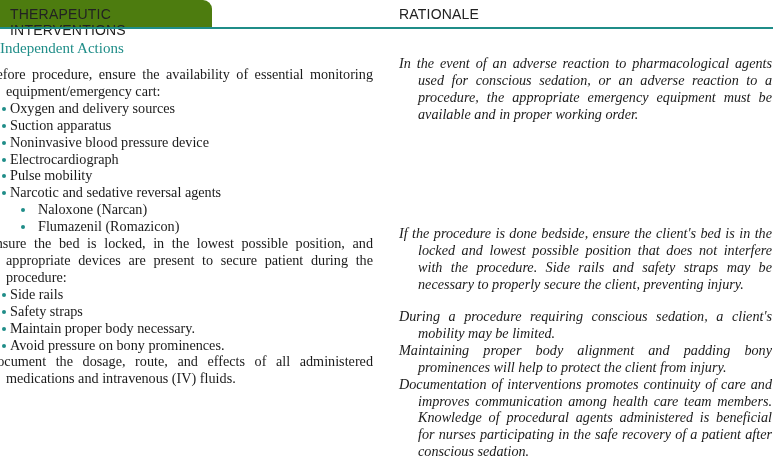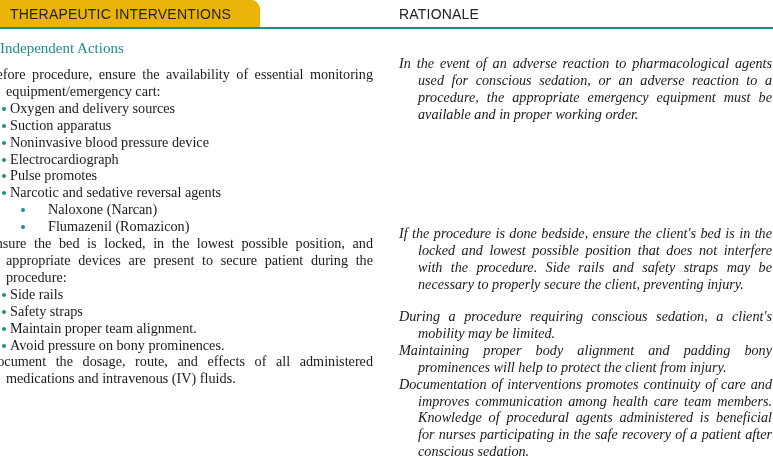--- a/index.html
+++ b/index.html
@@ -1,35 +1,35 @@
 <!DOCTYPE html>
 <html><head>
 <meta charset="utf-8">
 <style>
   html, body { margin: 0; padding: 0; background: #ffffff; }
   body { width: 773px; height: 468px; position: relative; overflow: hidden;
          font-family: "Liberation Serif", "DejaVu Serif", serif; color: #1a1a1a; }
   .header { position: absolute; left: 0; top: 0; width: 773px; height: 29px; }
-  .tab { position: absolute; left: 0; top: 0; width: 260px; height: 27px;
-         background: #eab308; border-top-right-radius: 9px; }
+  .tab { position: absolute; left: 0; top: 0; width: 212px; height: 27px;
+         background: #4d7c0f; border-top-right-radius: 9px; }
   .tab-label, .rat-label { position: absolute; top: 6px;
          font-family: "Liberation Sans", "DejaVu Sans", sans-serif;
          font-size: 14px; font-weight: normal; letter-spacing: 0.2px; color: #222; }
   .tab-label { left: 10px; }
   .rat-label { left: 399px; }
   .rule { position: absolute; left: 0; top: 27px; width: 773px; height: 2px; background: #1f8d88; }
 
   .col { position: absolute; font-size: 14.2px; line-height: 16.9px; }
   .left { left: 0; top: 39px; width: 373px; }
   .right { left: 399px; width: 373px; font-style: italic; text-align: justify; }
 
   .subhead { color: #1f8d88; font-size: 15px; font-weight: normal; margin: 0 0 9px 0; line-height: 18px; }
   .para { padding-left: 6px; text-indent: -19px; text-align: justify; margin: 0; }
   .bul { position: relative; padding-left: 10px; margin: 0; }
-  .bul.l2 { padding-left: 48px; }
+  .bul.l2 { padding-left: 38px; }
   .dot { position: absolute; left: 2px; top: 7px; width: 4px; height: 4px; border-radius: 50%; background: #1f8d88; }
   .bul.l2 .dot { left: 21px; }
   .rp { padding-left: 19px; text-indent: -19px; margin: 0; }
   .r1 { top: 55px; }
   .r2 { top: 225px; font-style: italic; }
   .r3 { top: 308px; }
 </style>
 </head>
 <body>
 
@@ -42,30 +42,30 @@
 </div>
 
 <div class="col left">
   <div class="subhead">Independent Actions</div>
 
   <p class="para">Before procedure, ensure the availability of essential monitoring equipment/emergency cart:</p>
   <div class="bul"><span class="dot"></span><span>Oxygen and delivery sources</span></div>
   <div class="bul"><span class="dot"></span><span>Suction apparatus</span></div>
   <div class="bul"><span class="dot"></span><span>Noninvasive blood pressure device</span></div>
   <div class="bul"><span class="dot"></span><span>Electrocardiograph</span></div>
-  <div class="bul"><span class="dot"></span><span>Pulse promotes</span></div>
+  <div class="bul"><span class="dot"></span><span>Pulse mobility</span></div>
   <div class="bul"><span class="dot"></span><span>Narcotic and sedative reversal agents</span></div>
   <div class="bul l2"><span class="dot"></span><span>Naloxone (Narcan)</span></div>
   <div class="bul l2"><span class="dot"></span><span>Flumazenil (Romazicon)</span></div>
 
   <p class="para">Ensure the bed is locked, in the lowest possible position, and appropriate devices are present to secure patient during the procedure:</p>
   <div class="bul"><span class="dot"></span><span>Side rails</span></div>
   <div class="bul"><span class="dot"></span><span>Safety straps</span></div>
 
-  <div class="bul"><span class="dot"></span><span>Maintain proper team alignment.</span></div>
+  <div class="bul"><span class="dot"></span><span>Maintain proper body necessary.</span></div>
   <div class="bul"><span class="dot"></span><span>Avoid pressure on bony prominences.</span></div>
 
   <p class="para">Document the dosage, route, and effects of all administered medications and intravenous (IV) fluids.</p>
 </div>
 
 <div class="col right r1">
   <p class="rp">In the event of an adverse reaction to pharmacological agents used for conscious sedation, or an adverse reaction to a procedure, the appropriate emergency equipment must be available and in proper working order.</p>
 </div>
 <div class="col right r2">
   <p class="rp">If the procedure is done bedside, ensure the client's bed is in the locked and lowest possible position that does not interfere with the procedure. Side rails and safety straps may be necessary to properly secure the client, preventing injury.</p>

